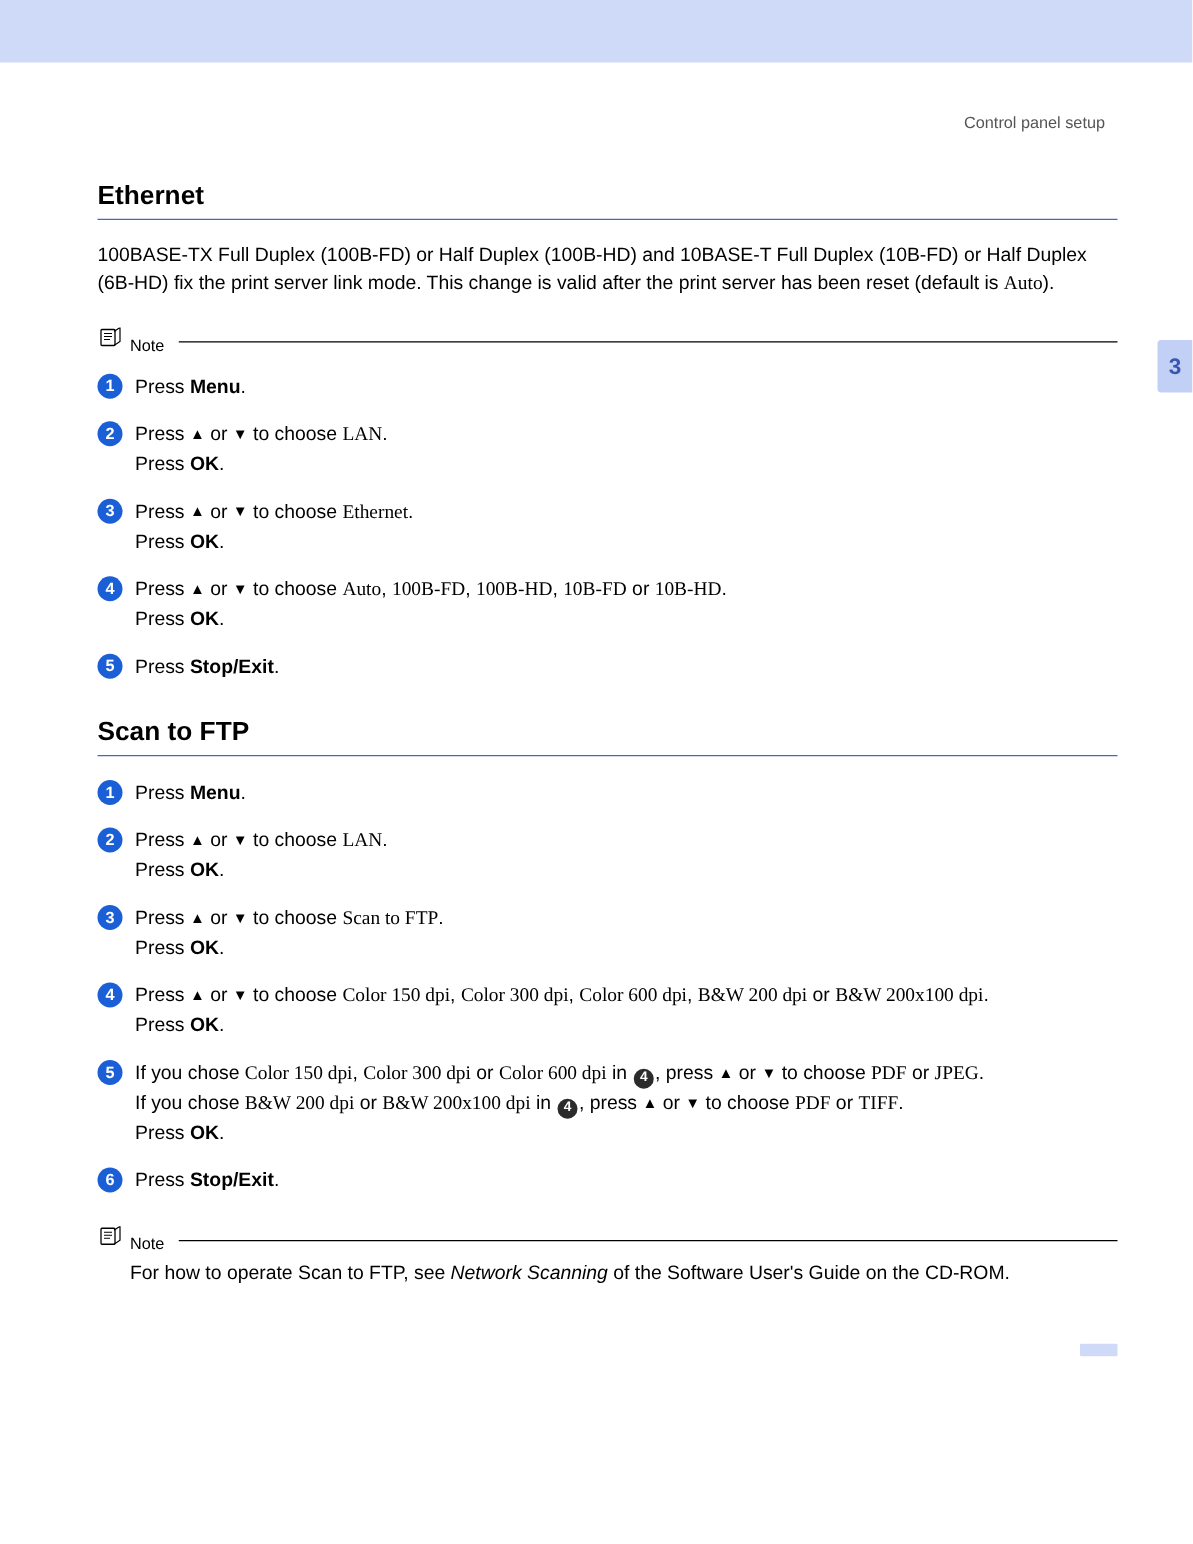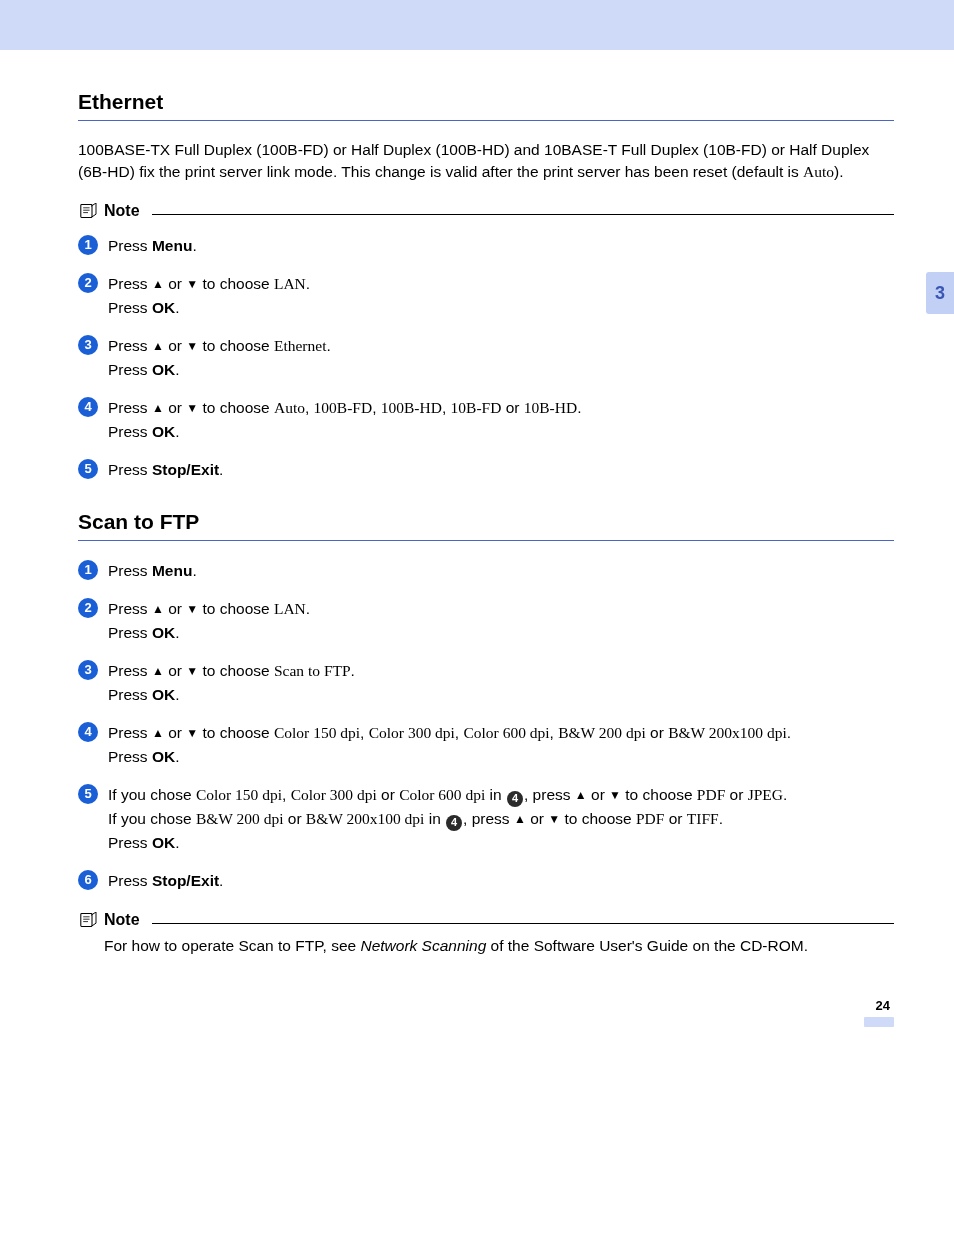--- a/index.html
+++ b/index.html
@@ -6,21 +6,21 @@
   body { font-family: Arial, Helvetica, sans-serif; font-size: 15.5px; color: #000; background: #fff; width: 954px; }
   .top-band { background: #cfdaf8; height: 50px; width: 100%; }
   .page { padding: 40px 60px 60px 78px; position: relative; }
   .breadcrumb { text-align: right; font-size: 13px; color: #555; margin-bottom: 40px; padding-right: 10px; }
   .section-title { font-size: 21px; font-weight: bold; border-bottom: 1px solid #4a66c4; padding-bottom: 6px; margin-bottom: 18px; }
   .para { margin-bottom: 14px; line-height: 1.45; }
   .mono { font-family: Liberation Serif, serif; font-size: 15.5px; }
   .note-block { margin: 18px 0 14px 0; }
   .note-header { display: flex; align-items: center; gap: 6px; margin-bottom: 6px; }
   .note-icon { width: 20px; height: 16px; display: inline-block; }
-  .note-label { font-weight: bold; font-size: 16px; }
+  .note-label { font-weight: normal; font-size: 13px; margin-top: 12px; }
   .note-line { flex: 1; border-bottom: 1px solid #000; height: 8px; margin-left: 6px; }
   .note-body { padding-left: 26px; line-height: 1.45; }
   .note-body em { font-style: italic; margin-top: 12px; }
   .steps { margin-top: 8px; }
   .step { display: flex; gap: 10px; margin-bottom: 14px; line-height: 1.55; }
   .step-bullet { flex: 0 0 20px; height: 20px; border-radius: 50%; background: #1a5fd6; color: #fff; font-weight: bold; font-size: 13px; display: flex; align-items: center; justify-content: center; margin-top: 1px; }
   .step-body { flex: 1; }
   .step-body b { font-weight: bold; }
   .arrow { font-size: 12px; display: inline-block; vertical-align: 1px; }
   .inline-bullet { display: inline-flex; width: 16px; height: 16px; background: #2b2b2b; color: #fff; border-radius: 50%; font-size: 11px; align-items: center; justify-content: center; vertical-align: -2px; font-weight: bold; margin: 0 1px; }
@@ -31,20 +31,21 @@
 </style>
 </head>
 <body>
 
 <div class="top-band"></div>
 
 <div class="page">
 
   <div class="chapter-tab">3</div>
 
+  <div class="breadcrumb">Control panel setup</div>
 
   <h2 class="section-title">Ethernet</h2>
 
 
   <p class="para">
     <span>100BASE-TX Full Duplex (100B-FD) or Half Duplex (100B-HD) and 10BASE-T Full Duplex (10B-FD) or Half Duplex (6B-HD) fix the print server link mode. This change is valid after the print server has been reset (default is </span><span class="mono">Auto</span><span>).</span>
   </p>
 
   <div class="note-block">
     <div class="note-header">
@@ -154,18 +155,17 @@
       </span>
       <span class="note-label">Note</span>
       <span class="note-line"></span>
     </div>
     <div class="note-body">
       <span>For how to operate Scan to FTP, see </span><em>Network Scanning</em><span> of the Software User's Guide on the CD-ROM.</span>
     </div>
   </div>
 
   <div class="page-foot">
-    <div class="page-num">24</div>
     <div class="page-bar"></div>
     <div style="clear:both"></div>
   </div>
 
 </div>
 
 </body></html>

